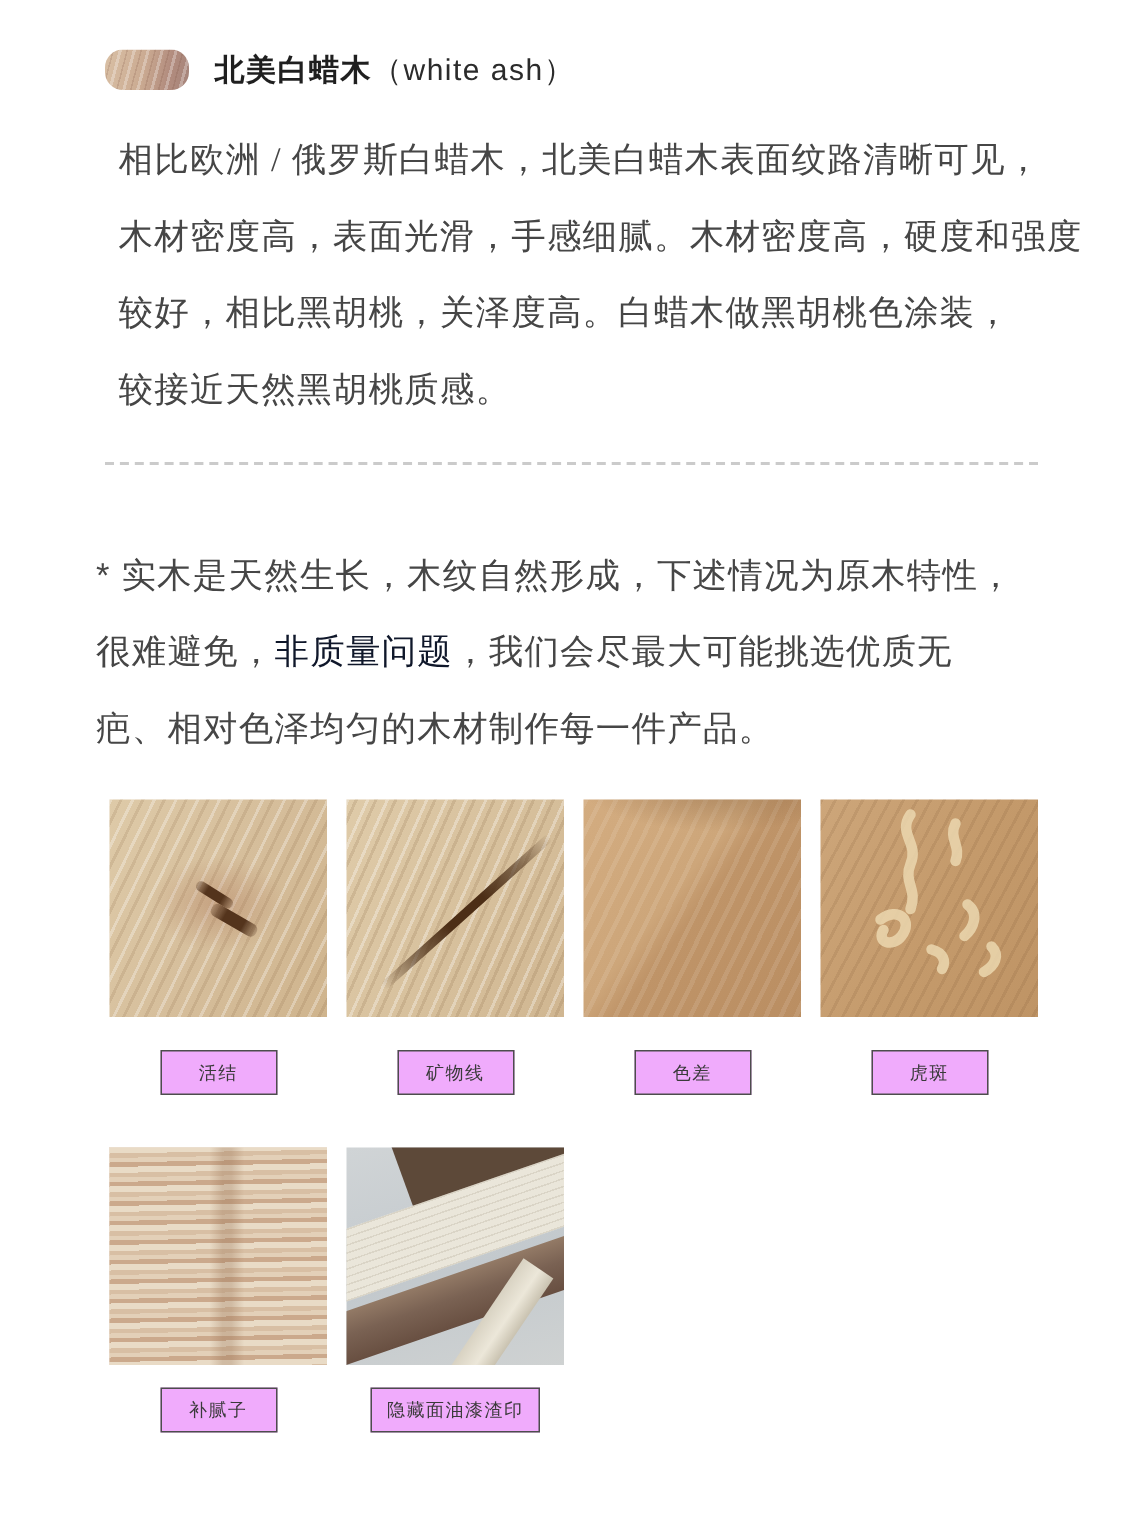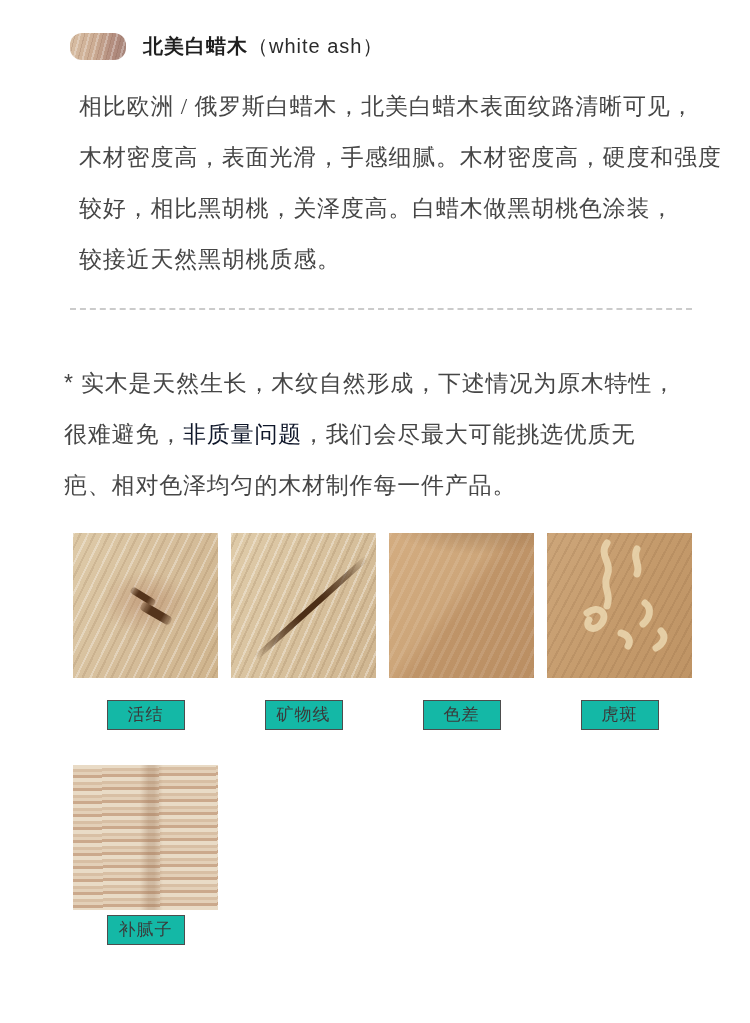--- a/index.html
+++ b/index.html
@@ -28,26 +28,26 @@
   .hl{color:#0f172a;}
   
   .divider{position:absolute;top:308px;left:70px;width:622px;border-top:2px dashed #cbcbcb;}
   
   .row{position:absolute;left:73px;display:flex;gap:13px;}
   .row1{top:533px;}
   .row2{top:765px;}
   .figure{display:flex;flex-direction:column;align-items:center;width:145px;}
   .tile{position:relative;width:145px;height:145px;overflow:hidden;}
   .label{
-    border:1px solid #4d4d4d;color:#3a3a3a;font-size:17px;line-height:26px;
+    border:1px solid #4d4d4d;color:#3a3a3a;font-size:12px;line-height:26px;
     padding:1px 10px;min-width:56px;text-align:center;white-space:nowrap;
-    letter-spacing:1px;background:#14b8a6;
+    letter-spacing:1px;background:#f0abfc;
   }
   .row1 .label{margin-top:22px;}
-  .row2 .label{margin-top:5px;}
+  .row2 .label{margin-top:15px;}
   
   .tile-knot{
     background:
       radial-gradient(ellipse 62px 44px at 50% 48%, rgba(172,118,88,.40), rgba(172,118,88,0) 72%),
       repeating-linear-gradient(116deg, rgba(255,255,255,.30) 0 2px, rgba(255,255,255,0) 2px 6px, rgba(128,92,56,.15) 6px 8px, rgba(128,92,56,0) 8px 13px),
       linear-gradient(116deg,#decaa8 0%,#d5bd9a 55%,#cfb48d 100%);
   }
   .knot-a,.knot-b{position:absolute;display:block;background:linear-gradient(90deg,rgba(74,44,22,.2),#54341c 30% 70%,rgba(74,44,22,.2));border-radius:4px;}
   .knot-a{width:28px;height:7px;left:56px;top:60px;transform:rotate(32deg);}
   .knot-b{width:34px;height:9px;left:66px;top:76px;transform:rotate(30deg);}
@@ -169,16 +169,25 @@
 
   </div>
 
   <div class="row row2">
 
     <div class="figure">
       <div class="tile tile-putty"></div>
       <div class="label">补腻子</div>
     </div>
 
+    <div class="figure">
+      <div class="tile tile-hidden">
+        <i class="hf-dark-corner"></i>
+        <i class="hf-white-band"></i>
+        <i class="hf-brown-bar"></i>
+        <i class="hf-strut"></i>
+      </div>
+      <div class="label">隐藏面油漆渣印</div>
+    </div>
 
   </div>
 
 </div>
 
 </body></html>

